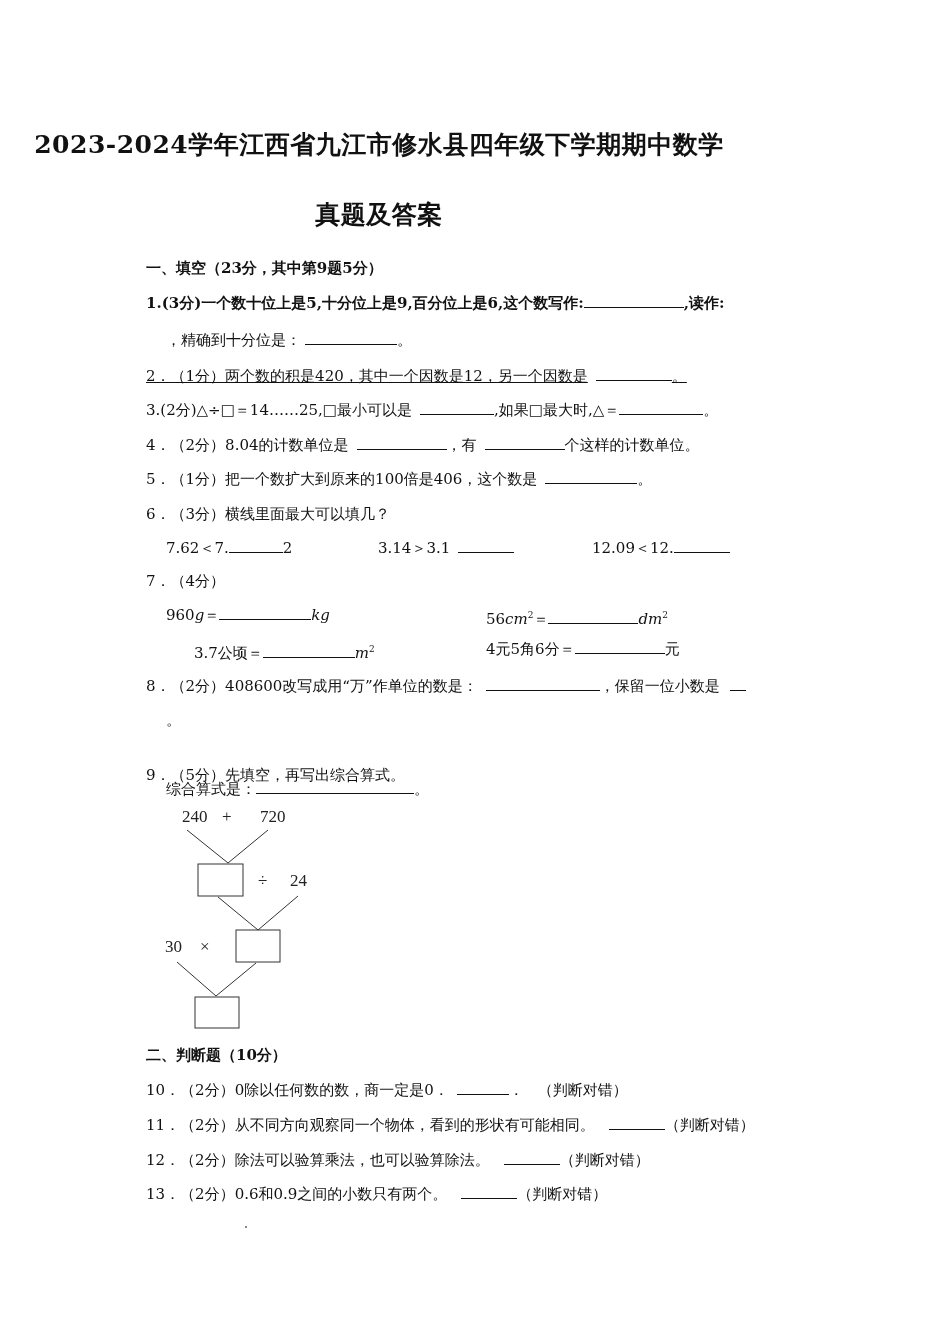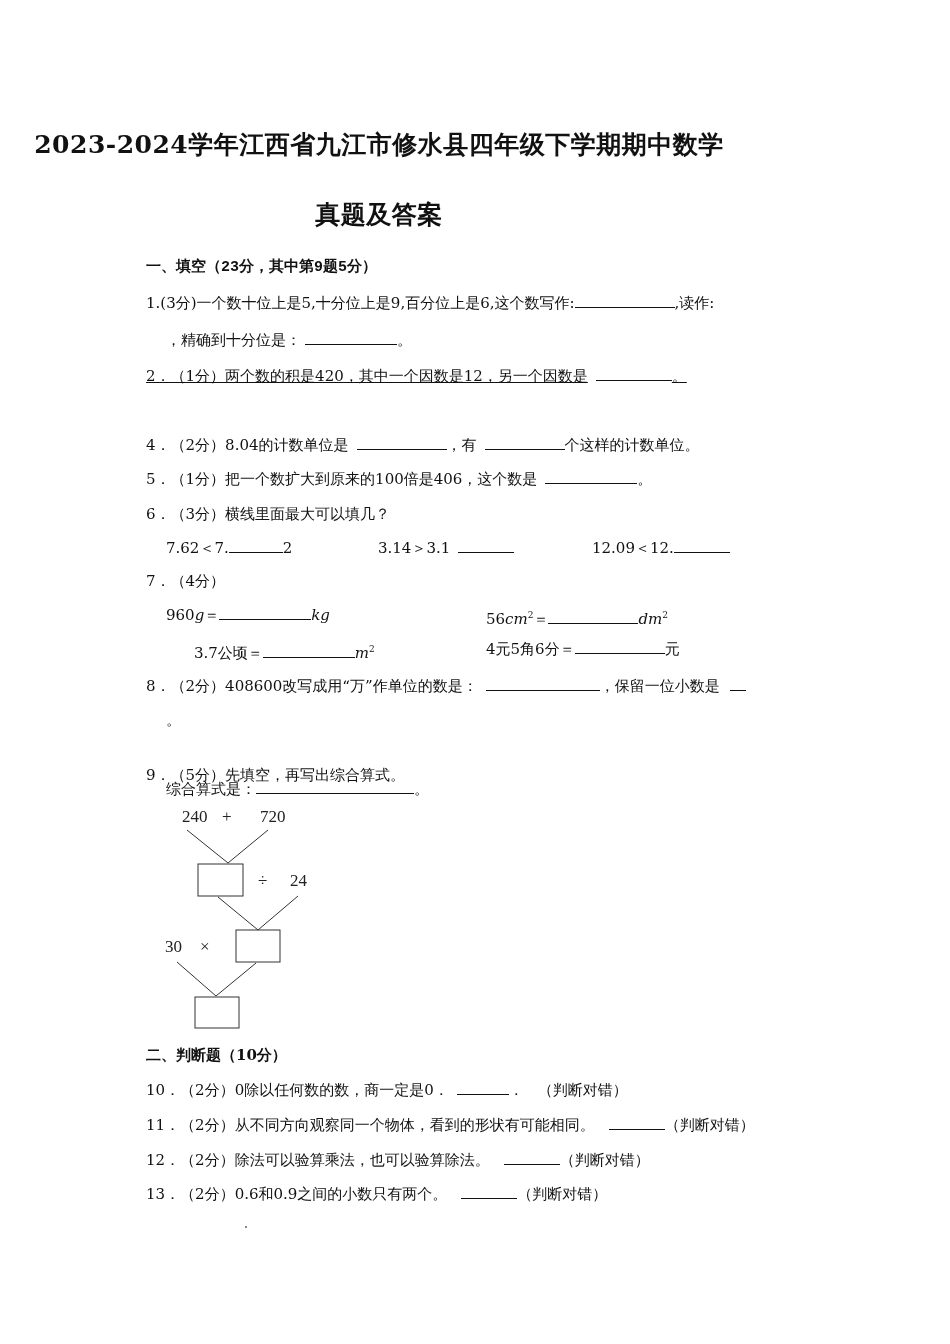--- a/index.html
+++ b/index.html
@@ -25,33 +25,36 @@
     .dot { position: absolute; left: 245px; top: 1226px; width: 2px; height: 2px; background: #888; }
   </style>
 </head>
 <body>
 
 <div class="page">
 
   <div class="title t1">2023-2024学年江西省九江市修水县四年级下学期期中数学</div>
   <div class="title t2">真题及答案</div>
 
-  <div class="line section" style="top:258px;font-family:Liberation Mono, monospace;">一、填空（23分，其中第9题5分）</div>
+  <div class="line section" style="top:258px;">一、填空（23分，其中第9题5分）</div>
 
-  <div class="line" style="top:293px;">
+  <div class="line" style="top:293px;font-weight:bold;">
     <span>1.(3分)一个数十位上是5,十分位上是9,百分位上是6,这个数写作:</span><span class="blank" style="width:100px;"></span><span>,读作:</span>
   </div>
   <div class="line" style="top:330px; left:166px;">
     <span>，精确到十分位是：</span><span class="blank" style="width:92px; margin-left:4px;"></span><span>。</span>
   </div>
 
   <div class="line" style="top:366px;text-decoration:underline;">
     <span>2．（1分）两个数的积是420，其中一个因数是12，另一个因数是</span><span class="blank" style="width:76px; margin-left:8px;"></span><span>。</span>
   </div>
 
+  <div class="line" style="top:400px;">
+    <span>3.(2分)△÷□＝14……25,□最小可以是</span><span class="blank" style="width:74px; margin-left:8px;"></span><span>,如果□最大时,△＝</span><span class="blank" style="width:84px;"></span><span>。</span>
+  </div>
 
   <div class="line" style="top:435px;">
     <span>4．（2分）8.04的计数单位是</span><span class="blank" style="width:90px; margin-left:8px;"></span><span>，有</span><span class="blank" style="width:80px; margin-left:8px;"></span><span>个这样的计数单位。</span>
   </div>
 
   <div class="line" style="top:469px;">
     <span>5．（1分）把一个数扩大到原来的100倍是406，这个数是</span><span class="blank" style="width:92px; margin-left:8px;"></span><span>。</span>
   </div>
 
   <div class="line" style="top:504px;">6．（3分）横线里面最大可以填几？</div>

